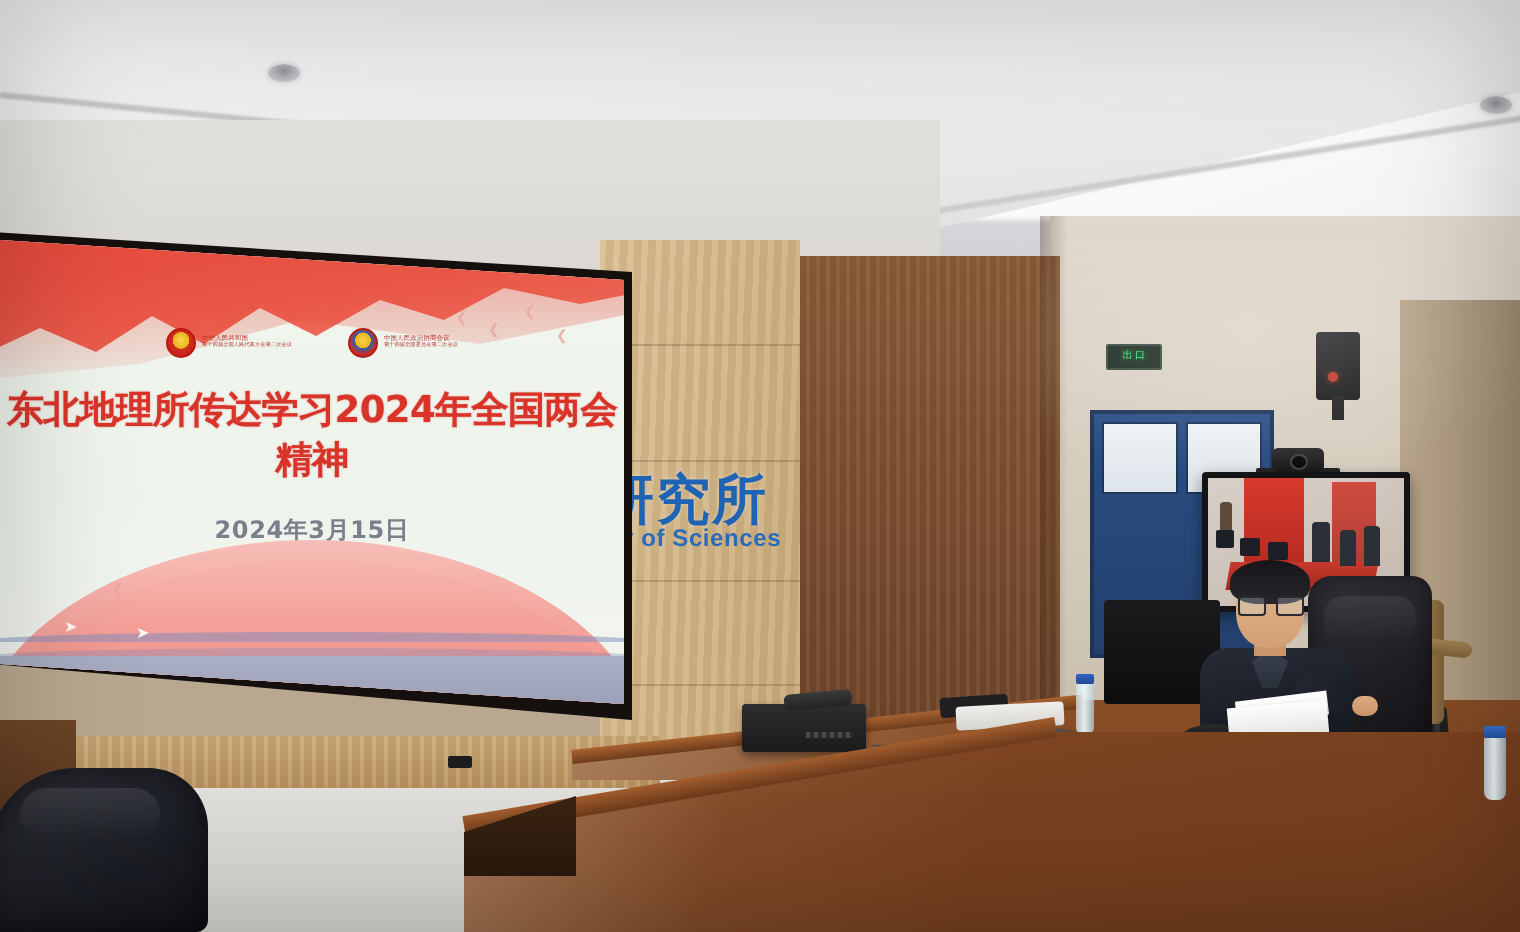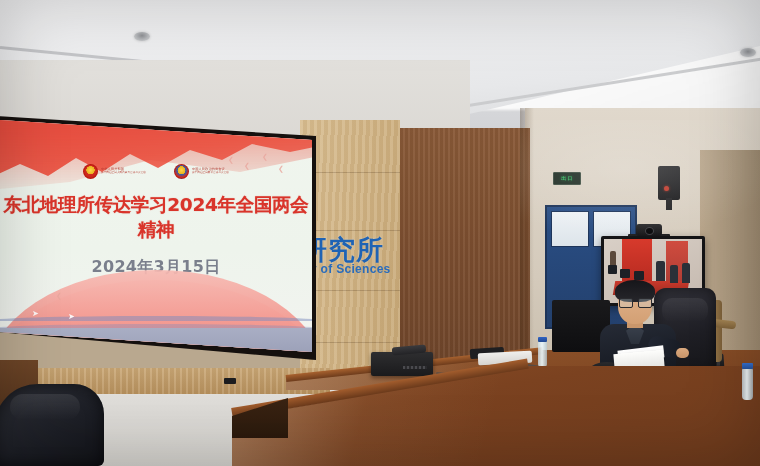--- a/index.html
+++ b/index.html
@@ -163,21 +163,21 @@
     font-family:"DejaVu Sans","Liberation Sans",sans-serif;
     text-shadow:0 0 1px rgba(217,52,42,.5);
   }
   .slide-sub{
     position:absolute;left:0;top:108px;width:312px;text-align:center;
     font-size:11px;font-weight:700;color:#c24a42;letter-spacing:.4px;
     font-family:"DejaVu Sans","Liberation Sans",sans-serif;
   }
   .slide-date{
     position:absolute;left:0;top:137px;width:312px;text-align:center;
-    font-size:16px;font-weight:600;color:#7a7f8c;letter-spacing:.3px;
+    font-size:12px;font-weight:600;color:#7a7f8c;letter-spacing:.3px;
     font-family:"DejaVu Sans","Liberation Sans",sans-serif;
   }
   .dove{position:absolute;color:#fff;font-size:8px;line-height:1;opacity:.92;}
   .bird{position:absolute;color:#e9a79e;font-size:7px;line-height:1;opacity:.8;}
 
   
   .door{
     position:absolute;left:545px;top:205px;width:88px;height:120px;
     background:linear-gradient(180deg,#2a4f86 0%,#23406d 100%);
     border:2px solid #1d3459;

